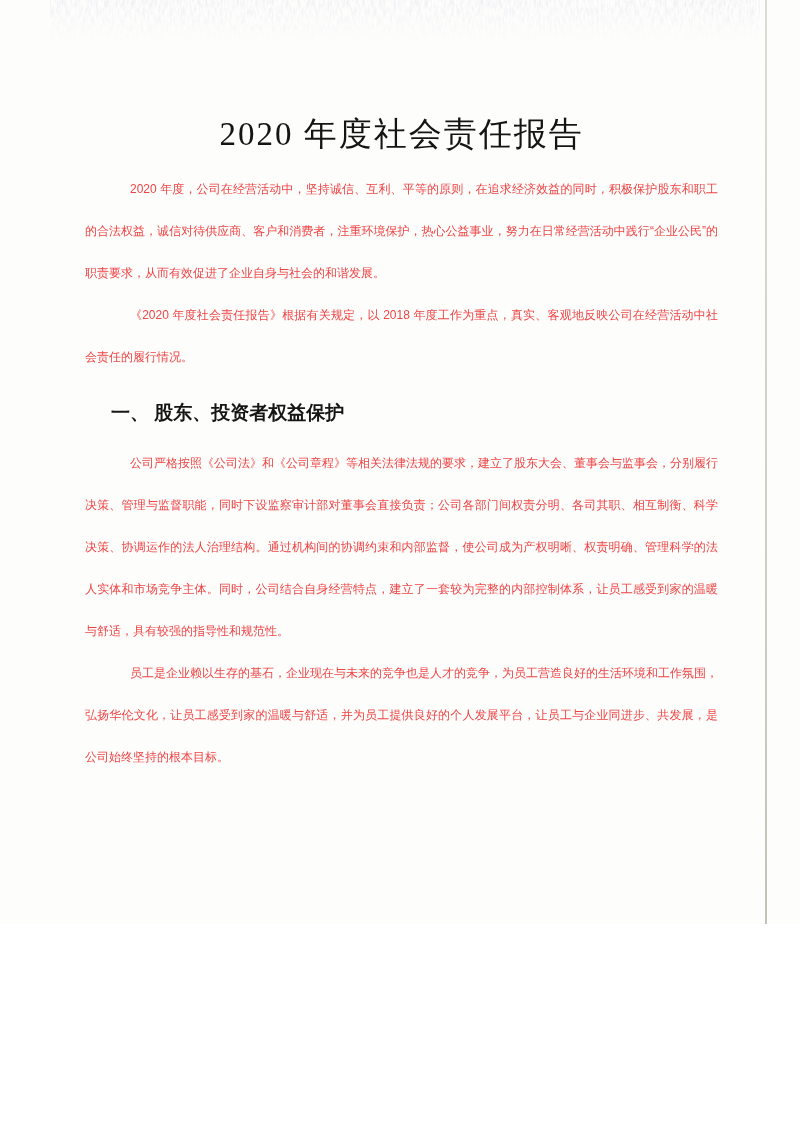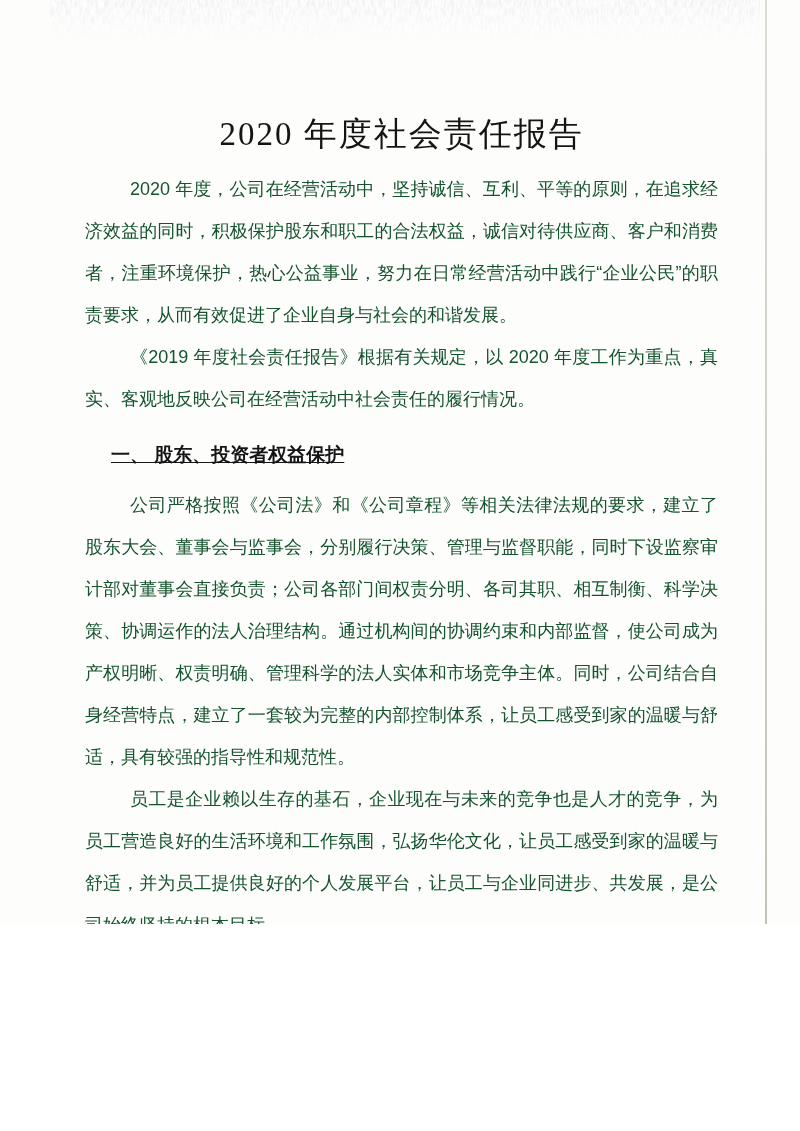--- a/index.html
+++ b/index.html
@@ -39,35 +39,35 @@
     font-family: "Liberation Serif", serif;
     font-weight: 500;
     font-size: 33px;
     line-height: 44px;
     letter-spacing: 2px;
     text-align: center;
     color: #141414;
     margin: 0 0 12px 0;
   }
   .para {
-    font-size: 18px;
+    font-size: 12px;
     line-height: 42px;
     text-align: justify;
     text-indent: 45px;
     margin: 0;
-    color: #14532d;
+    color: #ef4444;
   }
   .sec-heading {
     font-size: 19px;
     font-weight: bold;
     line-height: 42px;
     color: #151515;
     margin: 14px 0 8px 0;
   }
-  .sec-heading.h-s1 { text-indent: 26px; text-decoration: underline; }
+  .sec-heading.h-s1 { text-indent: 26px; }
   .sec-heading.h-s2 { text-indent: 46px; }
 </style>
 </head>
 <body>
 
 <div class="page">
 
   <svg class="scan-noise-page" xmlns="http://www.w3.org/2000/svg" width="800" height="1131">
     <filter id="pageNoise" x="0" y="0" width="100%" height="100%">
       <feTurbulence type="fractalNoise" baseFrequency="0.85" numOctaves="2" seed="7" result="t"></feTurbulence>
@@ -84,21 +84,21 @@
     <rect width="710" height="42" filter="url(#topNoise)"></rect>
   </svg>
 
   <div class="page-edge-vertical"></div>
   <div class="page-edge-bottom"></div>
 
   <div class="content">
     <h1 class="doc-title">2020 年度社会责任报告</h1>
 
     <p class="para">2020 年度，公司在经营活动中，坚持诚信、互利、平等的原则，在追求经济效益的同时，积极保护股东和职工的合法权益，诚信对待供应商、客户和消费者，注重环境保护，热心公益事业，努力在日常经营活动中践行“企业公民”的职责要求，从而有效促进了企业自身与社会的和谐发展。</p>
-    <p class="para">《2019 年度社会责任报告》根据有关规定，以 2020 年度工作为重点，真实、客观地反映公司在经营活动中社会责任的履行情况。</p>
+    <p class="para">《2020 年度社会责任报告》根据有关规定，以 2018 年度工作为重点，真实、客观地反映公司在经营活动中社会责任的履行情况。</p>
 
     <h2 class="sec-heading h-s1">一、 股东、投资者权益保护</h2>
     <p class="para">公司严格按照《公司法》和《公司章程》等相关法律法规的要求，建立了股东大会、董事会与监事会，分别履行决策、管理与监督职能，同时下设监察审计部对董事会直接负责；公司各部门间权责分明、各司其职、相互制衡、科学决策、协调运作的法人治理结构。通过机构间的协调约束和内部监督，使公司成为产权明晰、权责明确、管理科学的法人实体和市场竞争主体。同时，公司结合自身经营特点，建立了一套较为完整的内部控制体系，让员工感受到家的温暖与舒适，具有较强的指导性和规范性。</p>
 
     <p class="para">员工是企业赖以生存的基石，企业现在与未来的竞争也是人才的竞争，为员工营造良好的生活环境和工作氛围，弘扬华伦文化，让员工感受到家的温暖与舒适，并为员工提供良好的个人发展平台，让员工与企业同进步、共发展，是公司始终坚持的根本目标。</p>
   </div>
 
 </div>
 
 </body></html>

